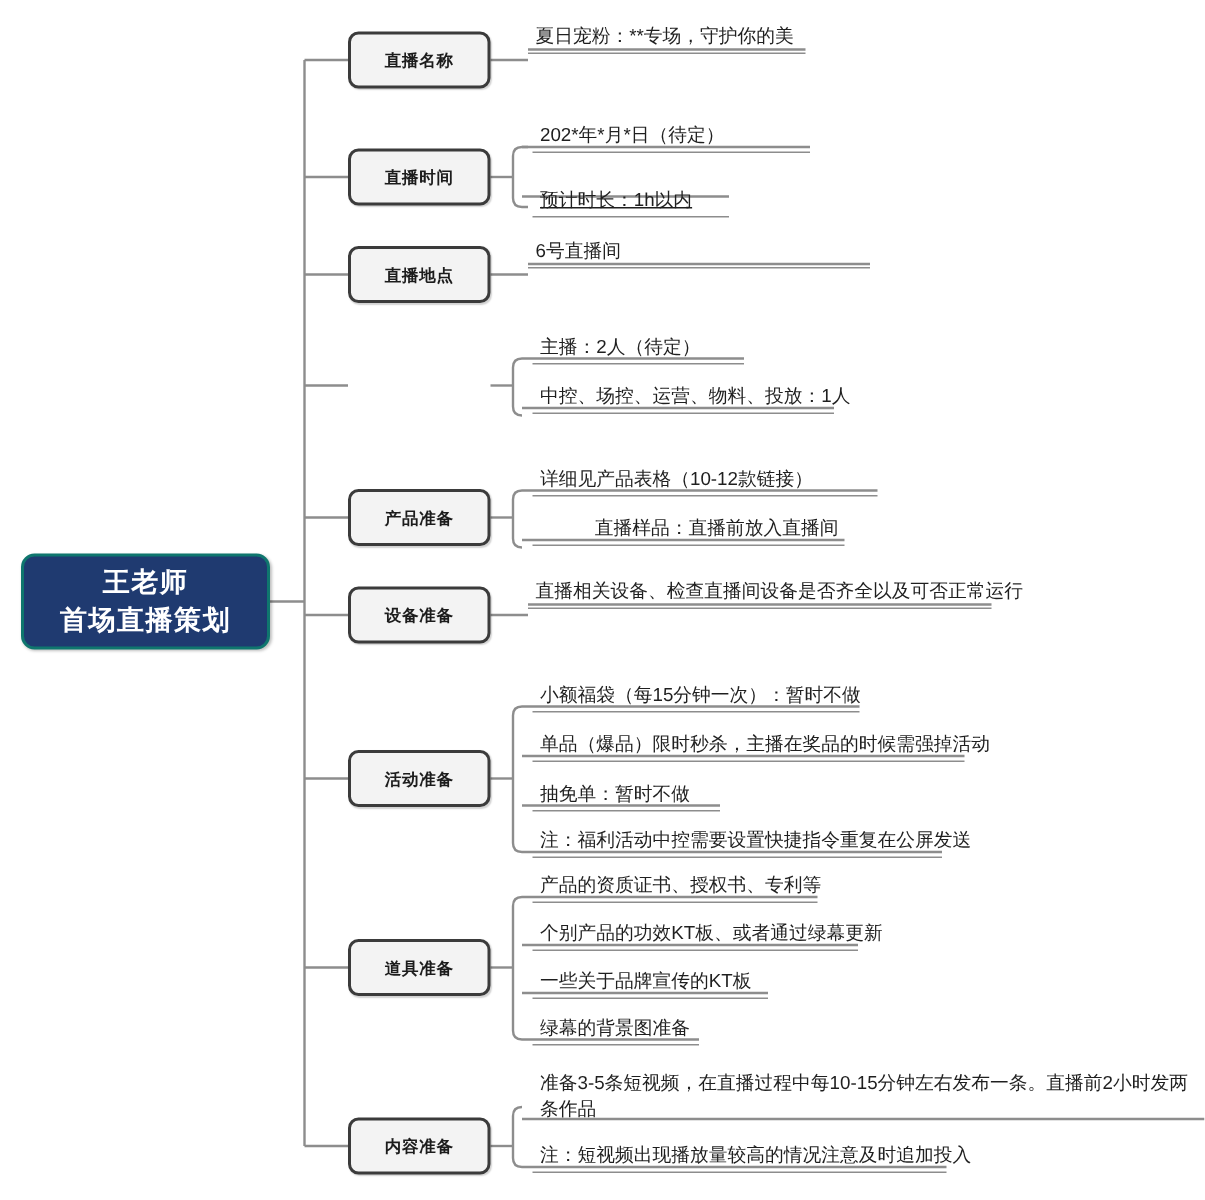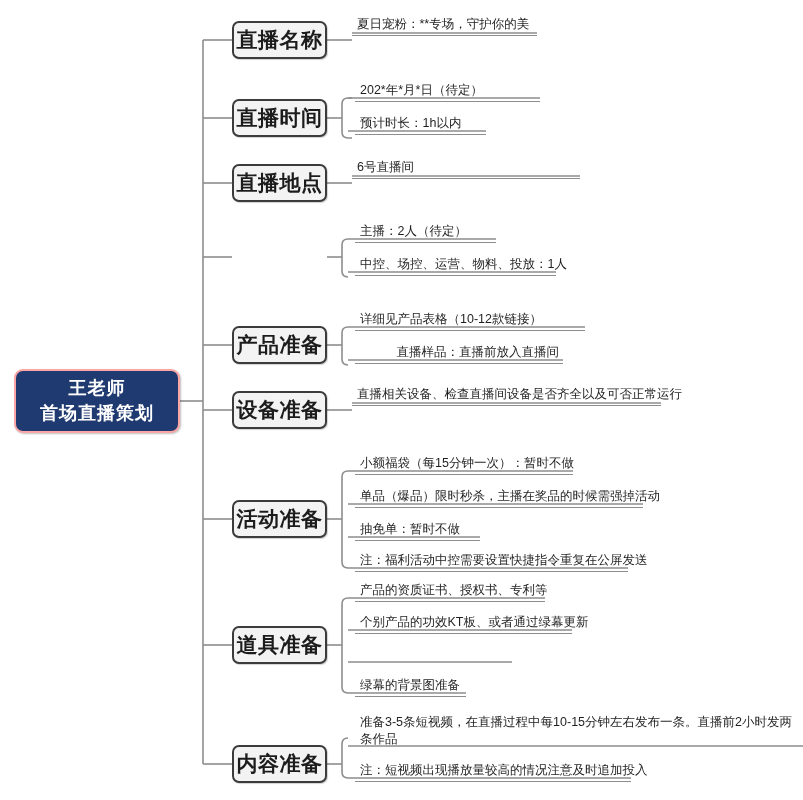--- a/index.html
+++ b/index.html
@@ -29,21 +29,21 @@
   }
 
   
   .root-node {
     position: absolute;
     left: 14px;
     top: 369px;
     width: 166px;
     height: 64px;
     background: #1f3a70;
-    border: 2px solid #fca5a5;
+    border: 2px solid #0f766e;
     border-radius: 9px;
     box-sizing: border-box;
     display: flex;
     flex-direction: column;
     align-items: center;
     justify-content: center;
     color: #ffffff;
     font-weight: bold;
     font-size: 18px;
     line-height: 25px;
@@ -57,21 +57,21 @@
     width: 95px;
     height: 38px;
     background: #f3f3f3;
     border: 2px solid #3b3b3b;
     border-radius: 7px;
     box-sizing: border-box;
     display: flex;
     align-items: center;
     justify-content: center;
     font-weight: bold;
-    font-size: 21px;
+    font-size: 11px;
     color: #1c1c1c;
     letter-spacing: 0.5px;
     box-shadow: 1px 1px 1px rgba(0,0,0,0.18);
   }
 
   
   .leaf {
     position: absolute;
     font-size: 12.5px;
     color: #1f1f1f;
@@ -177,21 +177,21 @@
 
   <div class="branch-node" style="left:232px; top:21px;">
     <span>直播名称</span>
   </div>
   <div class="leaf" style="left:352px; top:16px; width:185px;">夏日宠粉：**专场，守护你的美</div>
 
   <div class="branch-node" style="left:232px; top:99px;">
     <span>直播时间</span>
   </div>
   <div class="leaf" style="left:355px; top:82px; width:185px;">202*年*月*日（待定）</div>
-  <div class="leaf" style="left:355px; top:115px; width:131px;">预计时长：1h以内</div>
+  <div class="leaf" style="left:355px; top:125px; width:131px;text-decoration:underline;">预计时长：1h以内</div>
 
   <div class="branch-node" style="left:232px; top:164px;">
     <span>直播地点</span>
   </div>
   <div class="leaf" style="left:352px; top:159px; width:228px;">6号直播间</div>
 
   <div class="leaf" style="left:355px; top:223px; width:141px;">主播：2人（待定）</div>
   <div class="leaf" style="left:355px; top:256px; width:201px;">中控、场控、运营、物料、投放：1人</div>
 
   <div class="branch-node" style="left:232px; top:326px;">
@@ -211,20 +211,21 @@
   <div class="leaf" style="left:355px; top:455px; width:218px;">小额福袋（每15分钟一次）：暂时不做</div>
   <div class="leaf" style="left:355px; top:488px; width:288px;">单品（爆品）限时秒杀，主播在奖品的时候需强掉活动</div>
   <div class="leaf" style="left:355px; top:521px; width:125px;">抽免单：暂时不做</div>
   <div class="leaf" style="left:355px; top:552px; width:273px;">注：福利活动中控需要设置快捷指令重复在公屏发送</div>
 
   <div class="branch-node" style="left:232px; top:626px;">
     <span>道具准备</span>
   </div>
   <div class="leaf" style="left:355px; top:582px; width:190px;">产品的资质证书、授权书、专利等</div>
   <div class="leaf" style="left:355px; top:614px; width:217px;">个别产品的功效KT板、或者通过绿幕更新</div>
+  <div class="leaf" style="left:355px; top:646px; width:157px;">一些关于品牌宣传的KT板</div>
   <div class="leaf" style="left:355px; top:677px; width:111px;">绿幕的背景图准备</div>
 
   <div class="branch-node" style="left:232px; top:745px;">
     <span>内容准备</span>
   </div>
   <div class="leaf wrap" style="left:355px; top:714px; width:448px; border-bottom:none;">准备3-5条短视频，在直播过程中每10-15分钟左右发布一条。直播前2小时发两条作品</div>
   <div class="leaf" style="left:355px; top:762px; width:276px;">注：短视频出现播放量较高的情况注意及时追加投入</div>
 
 </div>
 

